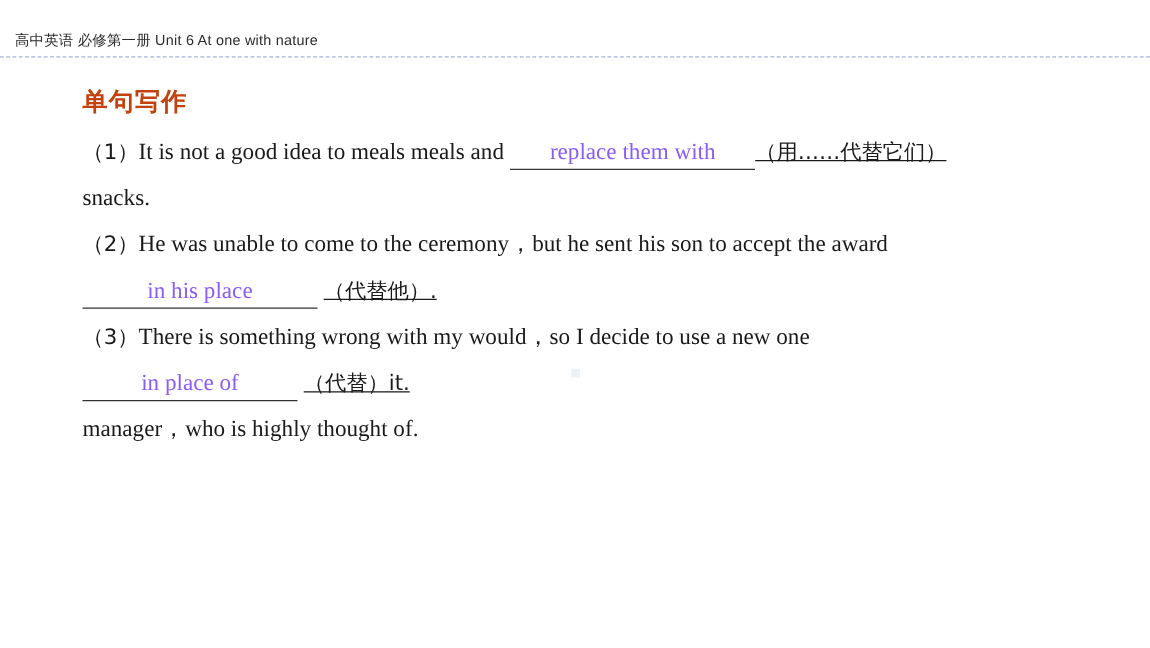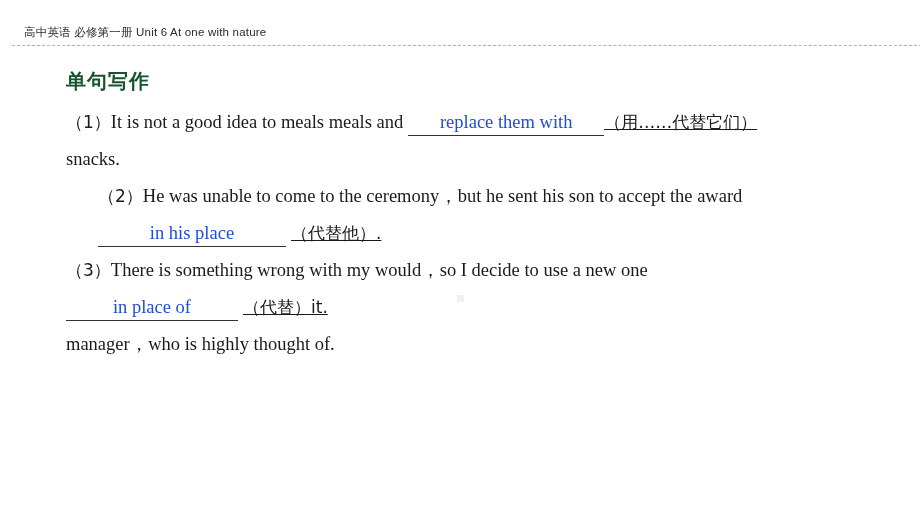--- a/index.html
+++ b/index.html
@@ -16,21 +16,20 @@
     color: #1a1a1a;
   }
 
   
   .header-bar {
     position: absolute;
     left: 0;
     top: 0;
     width: 812px;
     height: 46px;
-    margin-left: 12px;
   }
   .header-title {
     position: absolute;
     left: 12px;
     top: 25px;
     font-family: "Liberation Sans", sans-serif;
     font-size: 11.5px;
     letter-spacing: 0.2px;
     color: #2b2b2b;
     white-space: nowrap;
@@ -54,51 +53,51 @@
     height: 472px;
   }
 
   .section-title {
     position: absolute;
     left: 66px;
     top: 22px;
     font-family: "DejaVu Sans", sans-serif;
     font-weight: bold;
     font-size: 20px;
-    color: #14532d;
+    color: #c2410c;
     letter-spacing: 1px;
   }
 
   .qblock {
     position: absolute;
     left: 66px;
     width: 800px;
     font-family: "Liberation Serif", serif;
     font-size: 18.5px;
     line-height: 37px;
     color: #1a1a1a;
   }
   #q1 { top: 58px; }
-  #q2 { top: 132px; margin-left: 32px; }
+  #q2 { top: 132px; }
   #q3 { top: 206px; }
   #q4 { top: 280px; }
 
   .qline {
     white-space: nowrap;
   }
 
   .num {
     letter-spacing: 0px;
   }
 
   .gap-sm { display: inline-block; width: 5px; }
 
   
   .answer {
-    color: #1d4ed8;
+    color: #8b5cf6;
     position: relative;
     display: inline-block;
     padding: 0 4px;
     white-space: nowrap;
   }
   .blank {
     position: relative;
     display: inline-block;
     border-bottom: 1.4px solid #333333;
     text-align: center;

